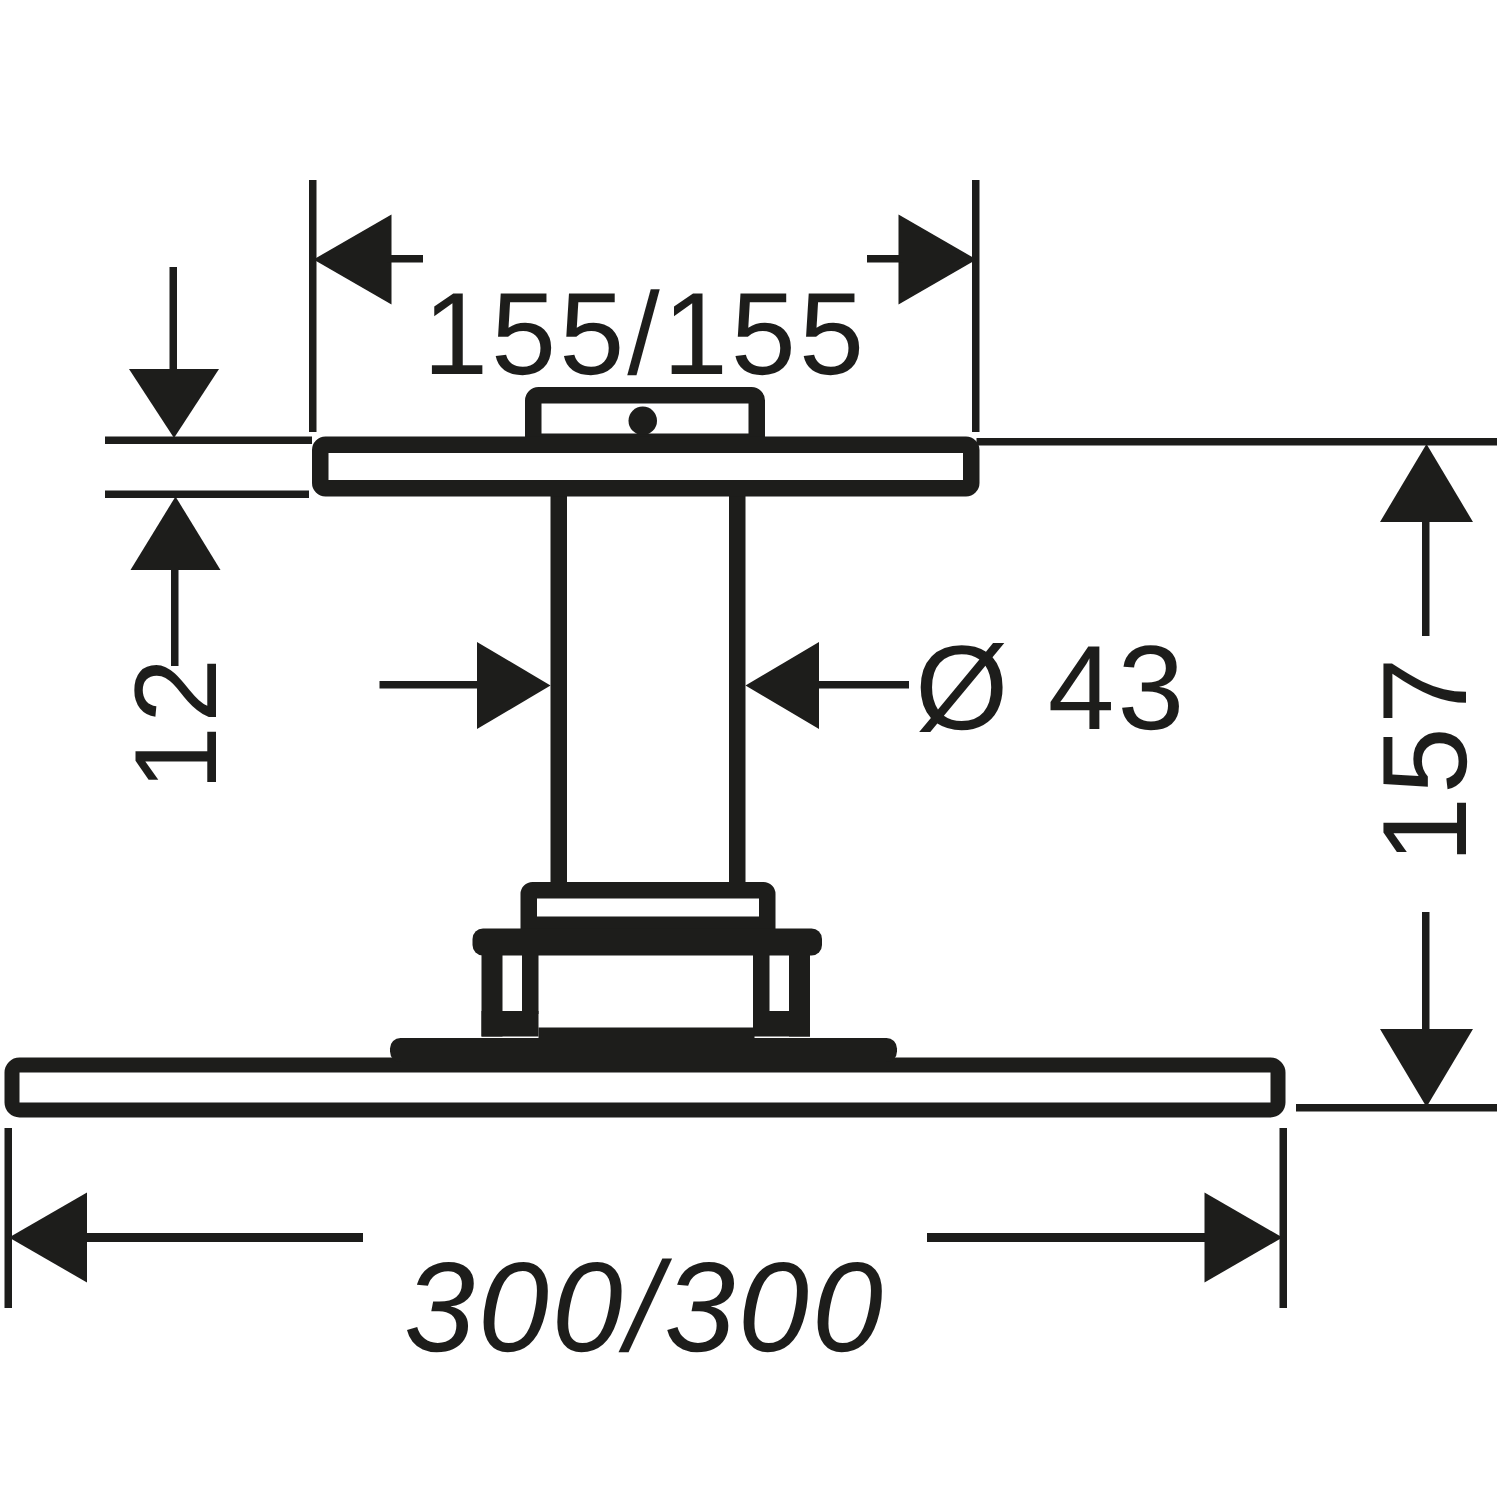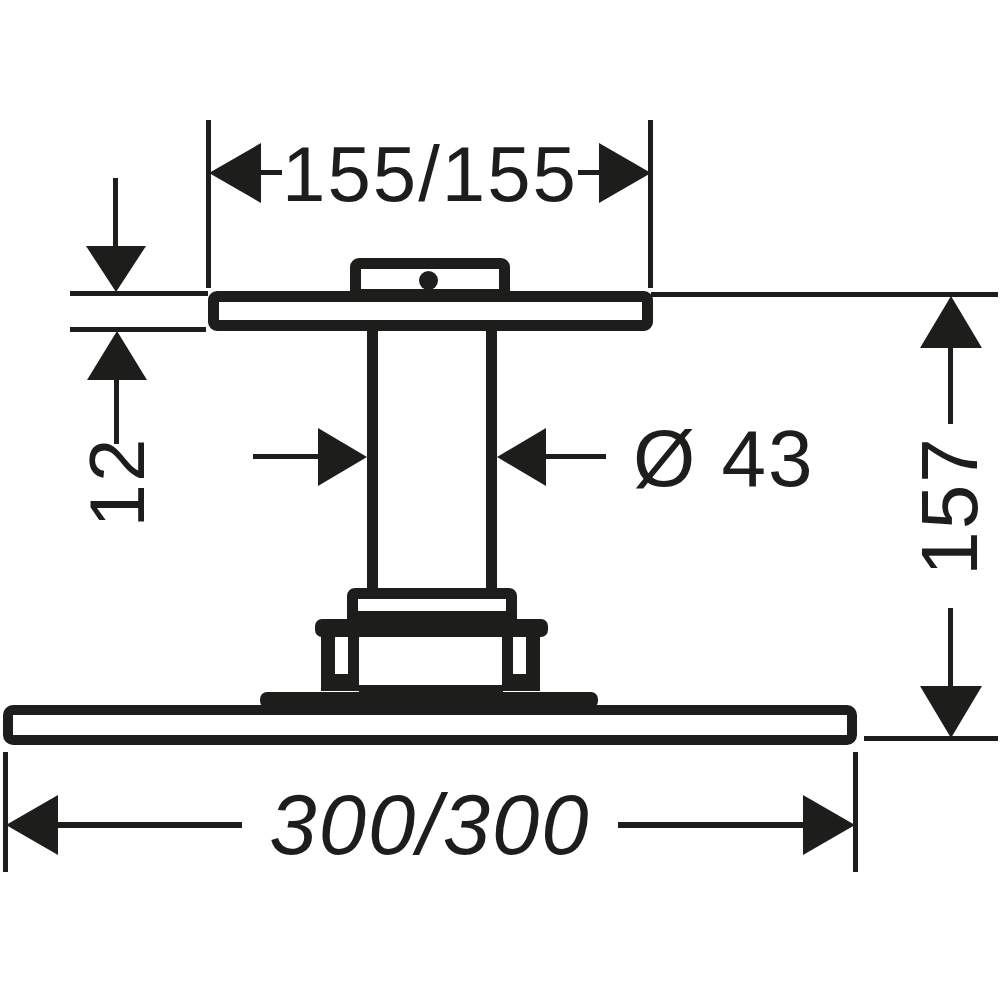--- a/index.html
+++ b/index.html
@@ -15,21 +15,21 @@
   .arr-up    {border-left:31px solid transparent;border-right:31px solid transparent;border-bottom:52px solid #1d1d1b;}
   .arr-down  {border-left:31px solid transparent;border-right:31px solid transparent;border-top:52px solid #1d1d1b;}
   .arr-right-s{border-top:29px solid transparent;border-bottom:29px solid transparent;border-left:49px solid #1d1d1b;}
   .arr-left-s {border-top:29px solid transparent;border-bottom:29px solid transparent;border-right:49px solid #1d1d1b;}
   .arr-down-12{border-left:30px solid transparent;border-right:30px solid transparent;border-top:46px solid #1d1d1b;}
   .arr-up-12  {border-left:30px solid transparent;border-right:30px solid transparent;border-bottom:49px solid #1d1d1b;}
   
   .outl{position:absolute;background:#ffffff;border:11px solid #1d1d1b;box-sizing:border-box;}
   
   .dimtext{position:absolute;font-size:78px;line-height:1;color:#1d1d1b;white-space:nowrap;letter-spacing:2px;}
-  .center-xy{transform:translate(-50%,-50%);}
+  .center-xy{transform:translate(-50%,-50%);margin-top:48px;}
   .rot{transform:translate(-50%,-50%) rotate(-90deg);}
 </style>
 </head>
 <body>
 
 <div id="canvas">
 
   <div>
 
     <div class="ink" style="left:70px;top:291px;width:138px;height:5px;"></div>
@@ -75,21 +75,21 @@
     <div class="arr arr-up-12" style="left:87px;top:331px;"></div>
     <div class="ink" style="left:114px;top:378px;width:5px;height:66px;"></div>
     <div class="dimtext rot" style="left:117px;top:482px;">12</div>
   </div>
 
   <div>
     <div class="ink" style="left:253px;top:454px;width:66px;height:5px;"></div>
     <div class="arr arr-right-s" style="left:318px;top:428px;"></div>
     <div class="arr arr-left-s" style="left:497px;top:428px;"></div>
     <div class="ink" style="left:544px;top:454px;width:62px;height:5px;"></div>
-    <div class="dimtext" style="left:610px;top:459px;font-size:80px;transform:translateY(-50%);margin-left:23px;">Ø 43</div>
+    <div class="dimtext" style="left:610px;top:459px;font-size:80px;transform:translateY(-50%);">Ø 43</div>
   </div>
 
   <div>
     <div class="arr arr-up" style="left:920px;top:296px;"></div>
     <div class="ink" style="left:948px;top:346px;width:5px;height:78px;"></div>
     <div class="dimtext rot" style="left:950px;top:506px;font-size:80px;">157</div>
     <div class="ink" style="left:948px;top:608px;width:5px;height:78px;"></div>
     <div class="arr arr-down" style="left:920px;top:686px;"></div>
     <div class="ink" style="left:864px;top:736px;width:134px;height:5px;"></div>
   </div>

